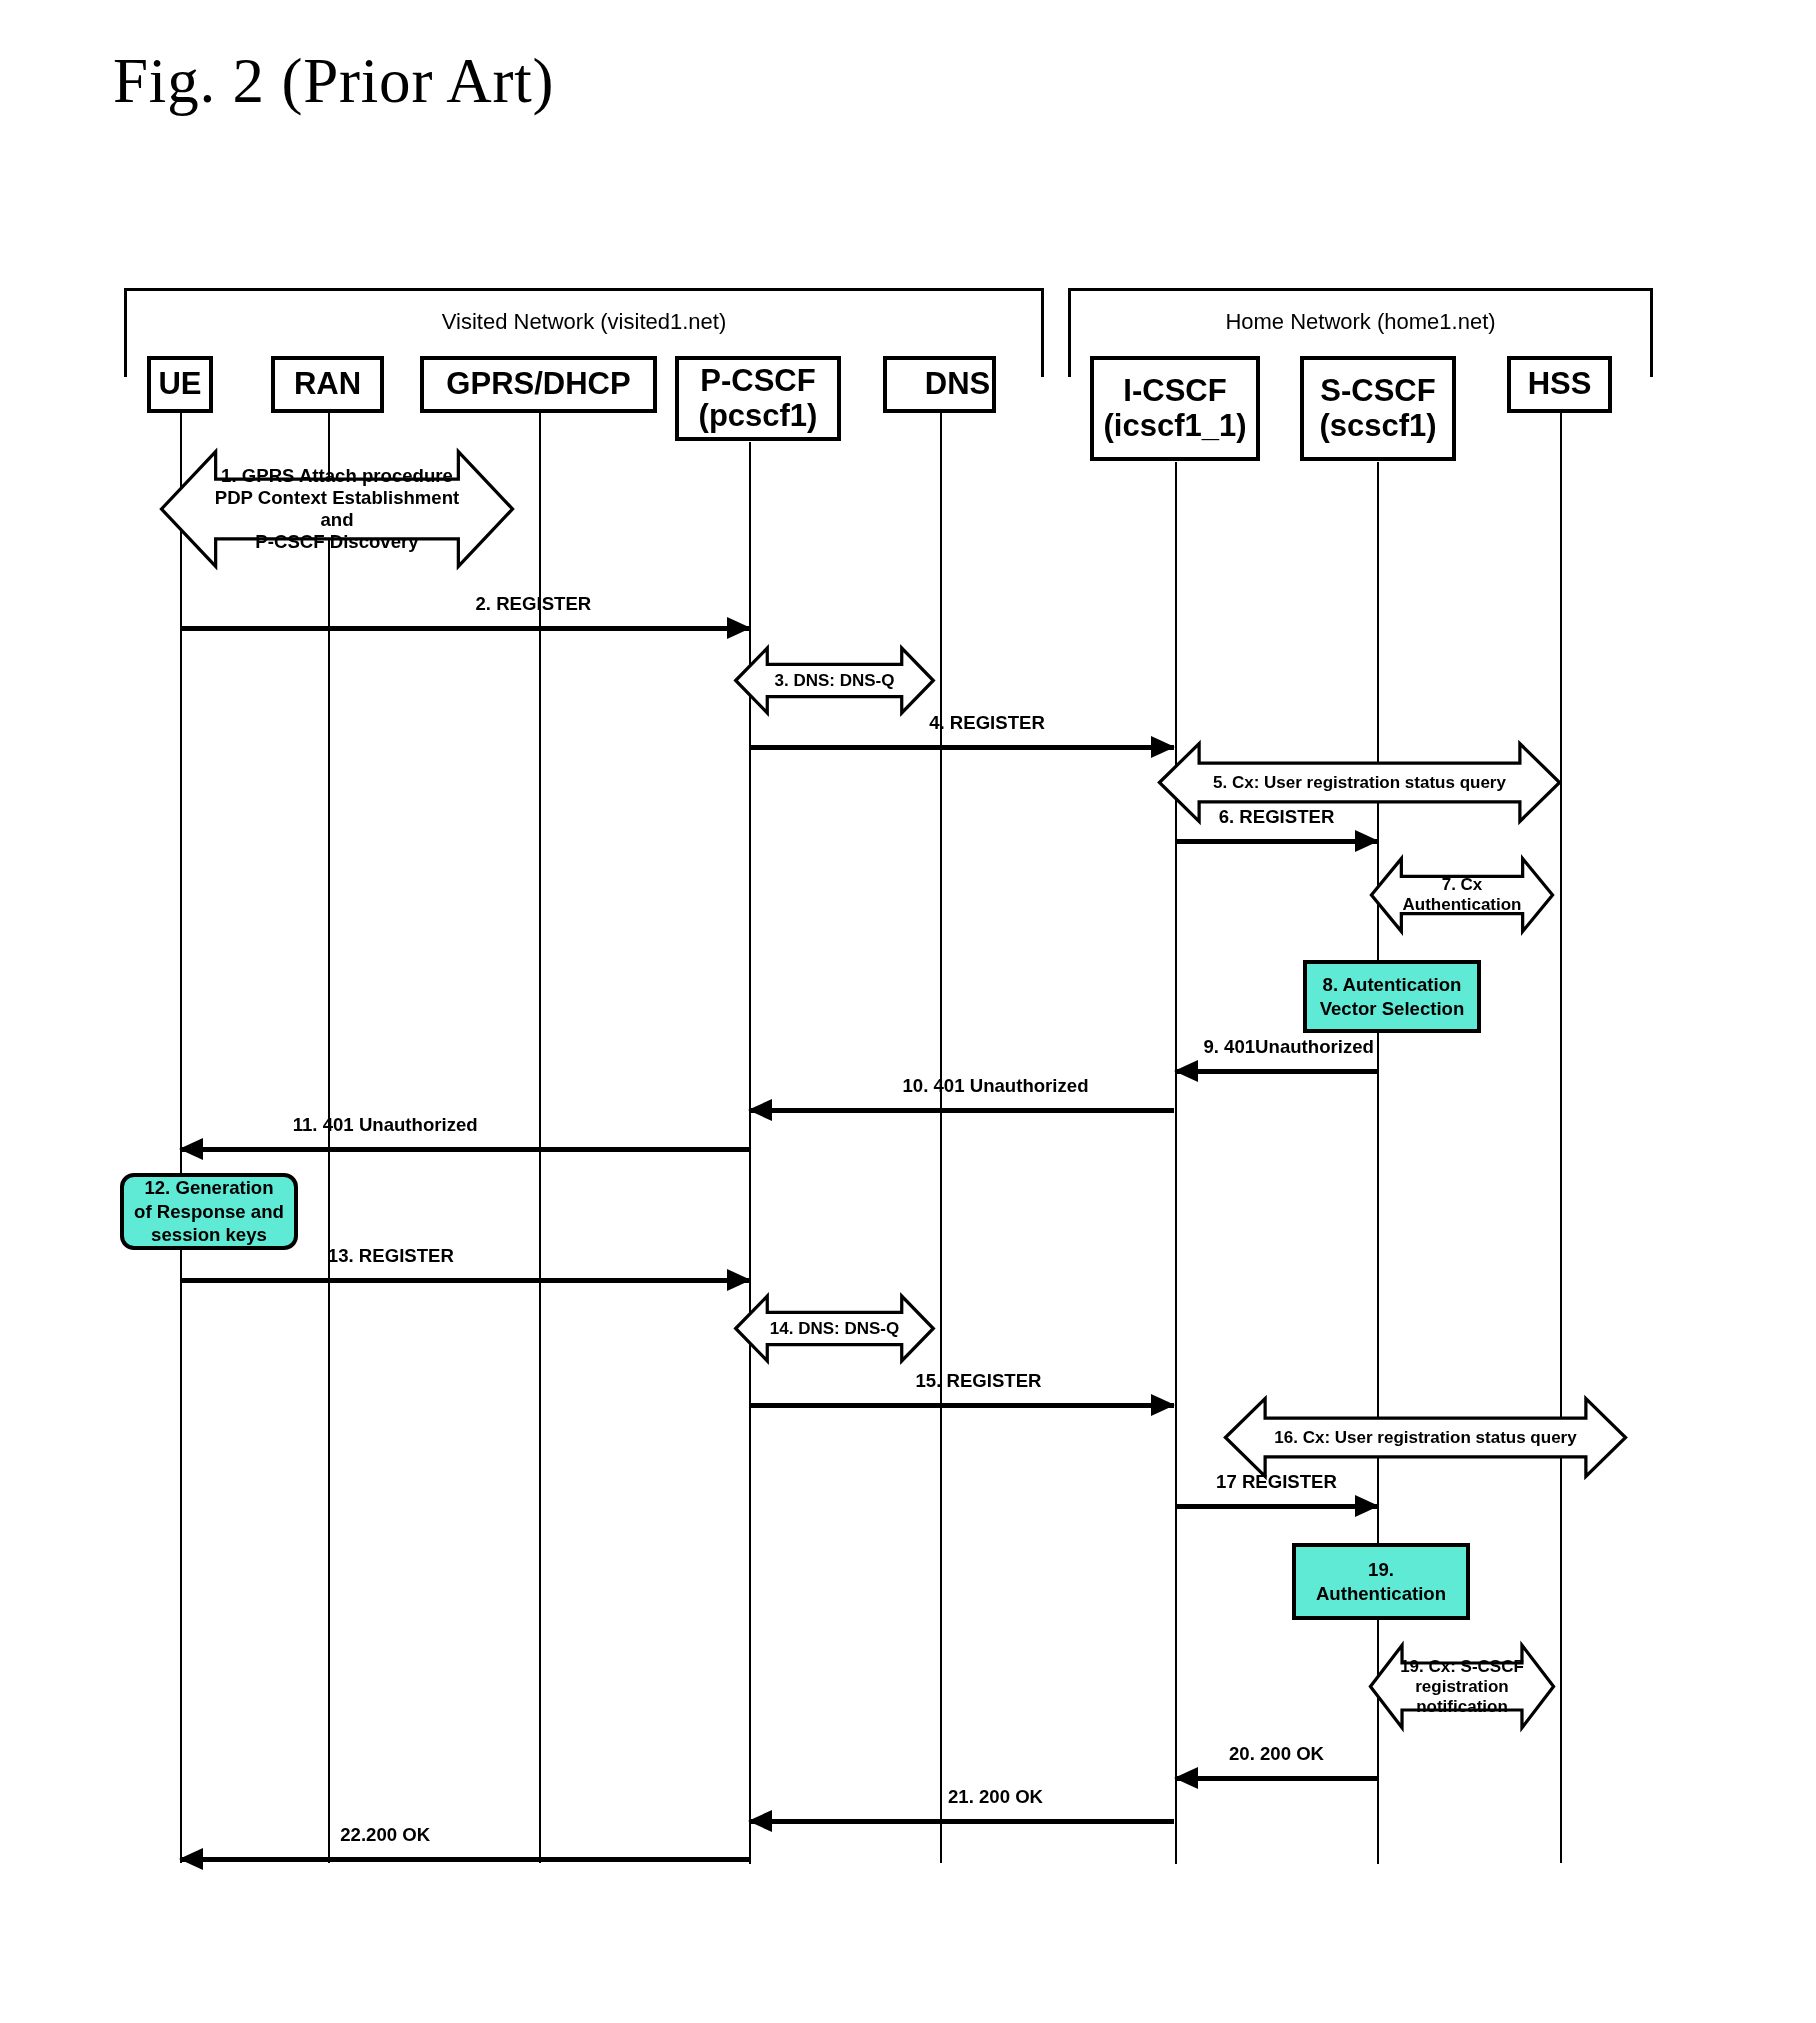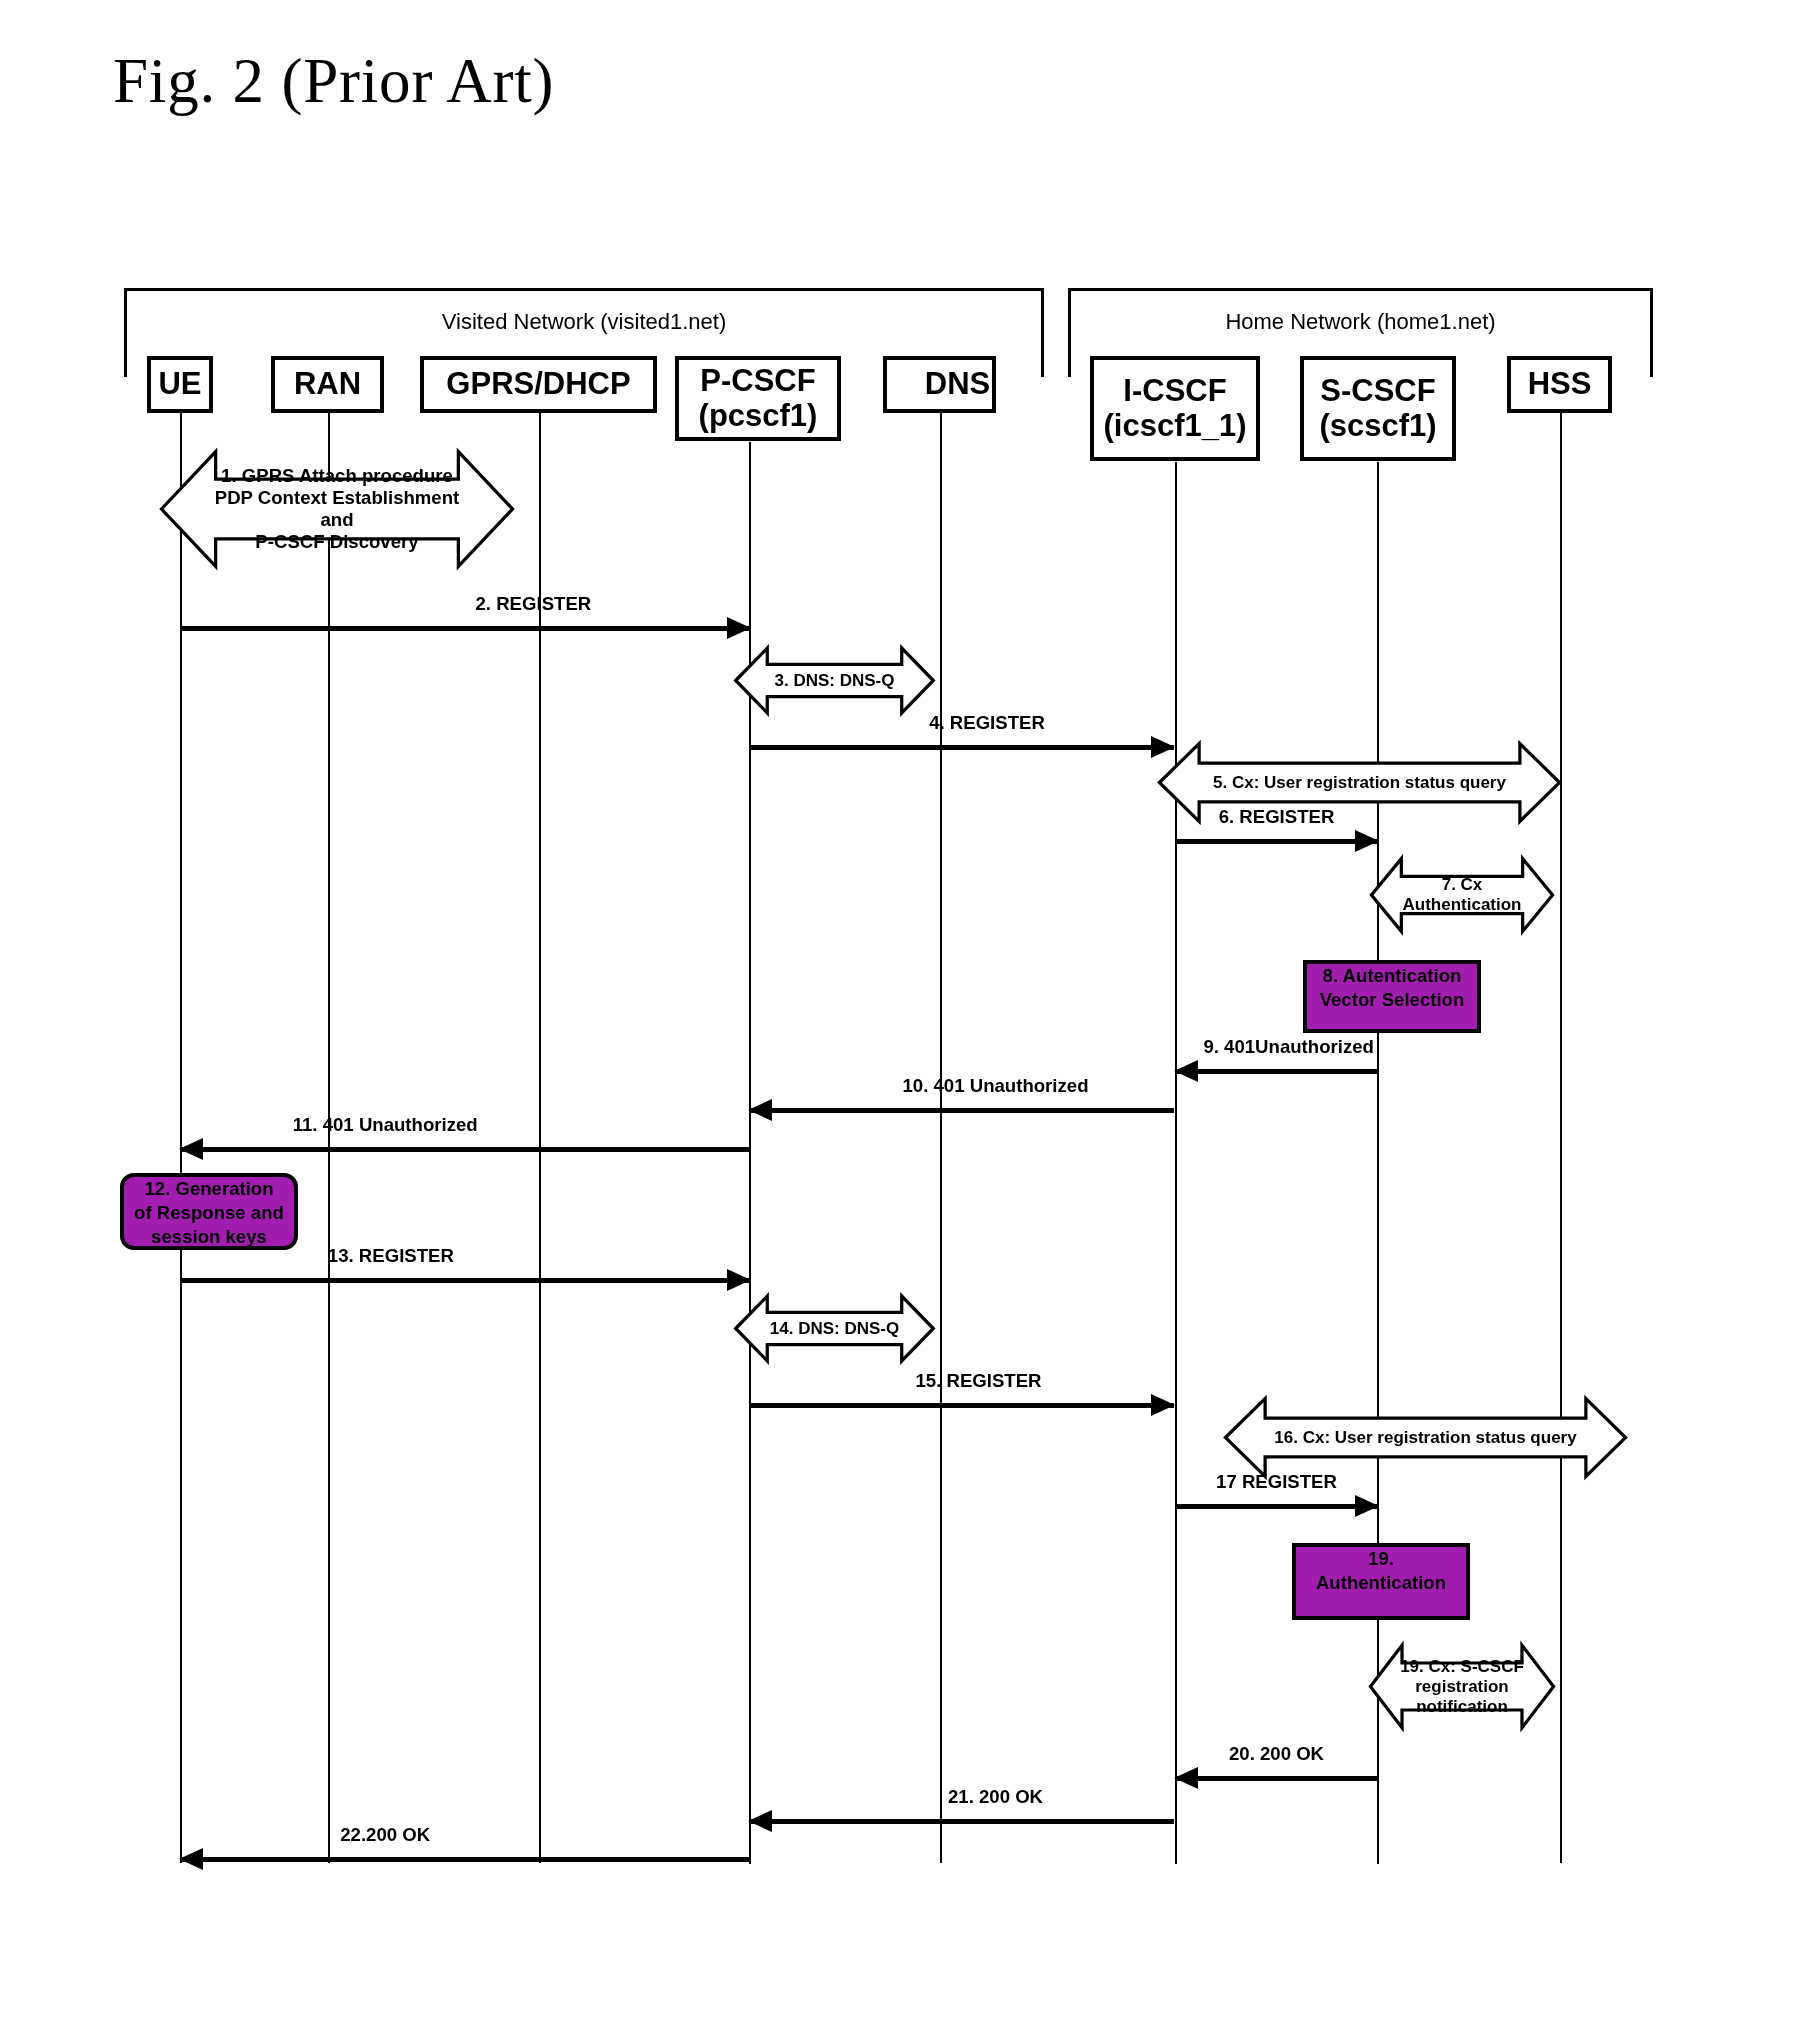--- a/index.html
+++ b/index.html
@@ -28,21 +28,21 @@
   .msg.left .head{left:-0.8px;border-right:24px solid #000;}
   .msg .lbl{position:absolute;white-space:nowrap;font-size:18.6px;font-weight:bold;left:50%;transform:translateX(-50%);bottom:11.3px;}
 
   
   .biarrow{position:absolute;}
   .biarrow svg{display:block;}
   .biarrow .bl{position:absolute;left:0;right:0;top:50%;transform:translateY(-50%);text-align:center;font-size:18.6px;font-weight:bold;line-height:1.18;white-space:pre-line;padding:0 4.9px;box-sizing:border-box;}
   .biarrow .bl.small{font-size:17px;}
 
   
-  .procbox{position:absolute;border:4px solid #000;background:#a21caf;box-sizing:border-box;display:flex;justify-content:center;text-align:center;font-size:18.6px;font-weight:bold;line-height:1.28;white-space:pre-line;}
+  .procbox{position:absolute;border:4px solid #000;background:#5eead4;box-sizing:border-box;display:flex;align-items:center;justify-content:center;text-align:center;font-size:18.6px;font-weight:bold;line-height:1.28;white-space:pre-line;}
 </style>
 </head>
 <body>
 
 <div id="stage">
 
   <div class="fig-title">Fig. 2 (Prior Art)</div>
 
   <div class="netframe" style="left:124px;top:288px;width:920px;height:89px;">
     <div class="netlabel">Visited Network (visited1.net)</div>

